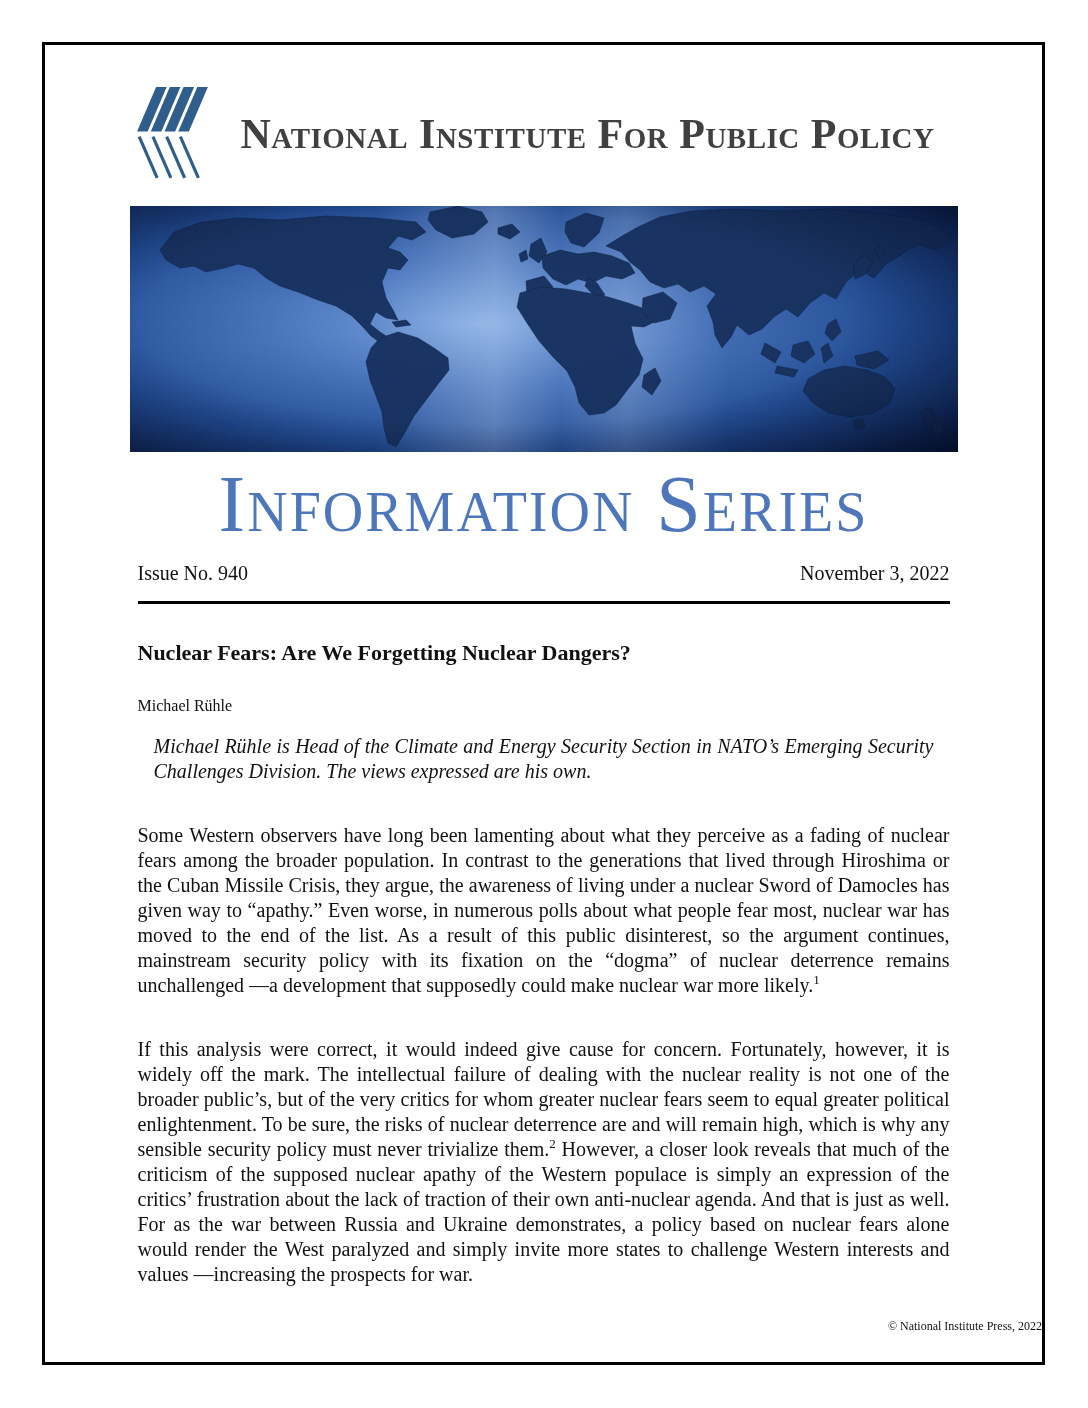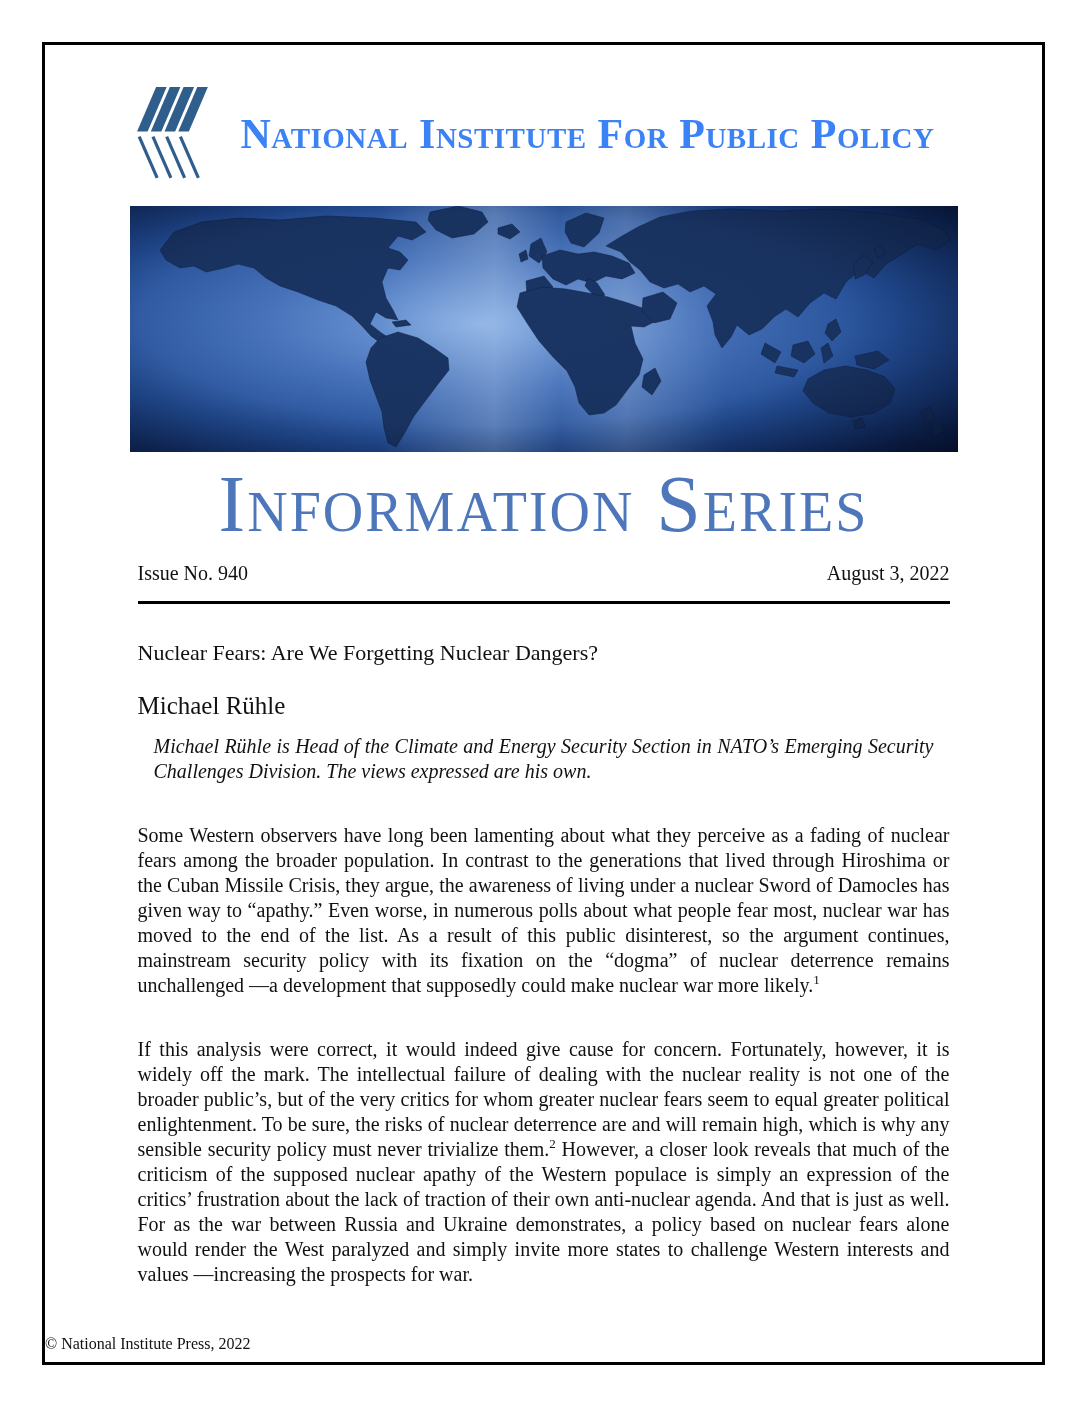--- a/index.html
+++ b/index.html
@@ -1,32 +1,32 @@
 <!DOCTYPE html>
 <html><head>
 <meta charset="utf-8">
 <style>
   html,body{margin:0;padding:0;background:#ffffff;}
   body{width:1088px;height:1408px;position:relative;font-family:"Liberation Serif",serif;color:#111;}
   .border-frame{position:absolute;left:42px;top:42px;width:1003px;height:1323px;border:3px solid #000;box-sizing:border-box;background:#fff;overflow:hidden;}
   .masthead{margin-top:42px;display:flex;justify-content:center;align-items:center;gap:16px;}
   .logo-mark svg{display:block;}
-  .org-name{margin:16px;font-family:"Liberation Serif",serif;font-weight:700;font-variant:small-caps;font-size:42px;letter-spacing:0.5px;color:#3b82f6;white-space:nowrap;}
+  .org-name{margin:16px;font-family:"Liberation Serif",serif;font-weight:700;font-variant:small-caps;font-size:42px;letter-spacing:0.5px;color:#404040;white-space:nowrap;}
   .map-banner{width:828px;height:246px;margin:26px auto 0;}
   .map-banner svg{display:block;width:828px;height:246px;}
   .series-title{margin:10px 0 0;text-align:center;font-family:"Liberation Serif",serif;font-weight:400;font-variant:small-caps;font-size:80px;line-height:1.05;letter-spacing:2px;color:#4e77bb;}
   .issue-row{width:812px;margin:16px auto 0;display:flex;justify-content:space-between;font-size:20px;}
   .rule{width:812px;margin:16px auto 0;border:none;border-top:3px solid #000;}
   article{width:812px;margin:0 auto;}
-  .article-title{margin:36px 0 15px;font-size:22px;font-weight:400;}
-  .author{margin:27px 0 0;font-size:25px;line-height:25px;}
+  .article-title{margin:36px 0 15px;font-size:22px;font-weight:700;}
+  .author{margin:27px 0 0;font-size:16px;line-height:25px;}
   .bio{margin:16px;font-size:20px;line-height:25px;font-style:italic;text-align:justify;}
   .body-para{margin:39px 0 0;font-size:20px;line-height:25px;text-align:justify;}
   .body-para sup{font-size:13px;line-height:0;}
-  .copyright{margin-top:48px;text-align:left;font-size:16px;}
+  .copyright{margin-top:32px;text-align:right;font-size:12px;}
 </style>
 </head>
 <body>
 
 <div class="border-frame">
 
   <header class="masthead">
     <span class="logo-mark">
       <svg width="72" height="93" viewBox="0 0 68 88" xmlns="http://www.w3.org/2000/svg">
         <g fill="#2f5d8c">
@@ -102,21 +102,21 @@
         <path d="M262,116 L276,114 L281,119 L266,121 Z"></path>
       </g>
       <rect x="0" y="0" width="828" height="246" fill="url(#vignette)"></rect>
     </svg>
   </div>
 
   <h2 class="series-title">Information Series</h2>
 
   <div class="issue-row">
     <span>Issue No. 940</span>
-    <span>August 3, 2022</span>
+    <span>November 3, 2022</span>
   </div>
 
   <hr class="rule">
 
   <article>
     <h3 class="article-title">Nuclear Fears: Are We Forgetting Nuclear Dangers?</h3>
     <p class="author">Michael Rühle</p>
     <p class="bio">Michael Rühle is Head of the Climate and Energy Security Section in NATO’s Emerging Security Challenges Division. The views expressed are his own.</p>
     <p class="body-para"><span>Some Western observers have long been lamenting about what they perceive as a fading of nuclear fears among the broader population. In contrast to the generations that lived through Hiroshima or the Cuban Missile Crisis, they argue, the awareness of living under a nuclear Sword of Damocles has given way to “apathy.” Even worse, in numerous polls about what people fear most, nuclear war has moved to the end of the list. As a result of this public disinterest, so the argument continues, mainstream security policy with its fixation on the “dogma” of nuclear deterrence remains unchallenged —a development that supposedly could make nuclear war more likely.</span><sup>1</sup></p>
     <p class="body-para"><span>If this analysis were correct, it would indeed give cause for concern. Fortunately, however, it is widely off the mark. The intellectual failure of dealing with the nuclear reality is not one of the broader public’s, but of the very critics for whom greater nuclear fears seem to equal greater political enlightenment. To be sure, the risks of nuclear deterrence are and will remain high, which is why any sensible security policy must never trivialize them.</span><sup>2</sup><span> However, a closer look reveals that much of the criticism of the supposed nuclear apathy of the Western populace is simply an expression of the critics’ frustration about the lack of traction of their own anti-nuclear agenda. And that is just as well. For as the war between Russia and Ukraine demonstrates, a policy based on nuclear fears alone would render the West paralyzed and simply invite more states to challenge Western interests and values —increasing the prospects for war.</span></p>

